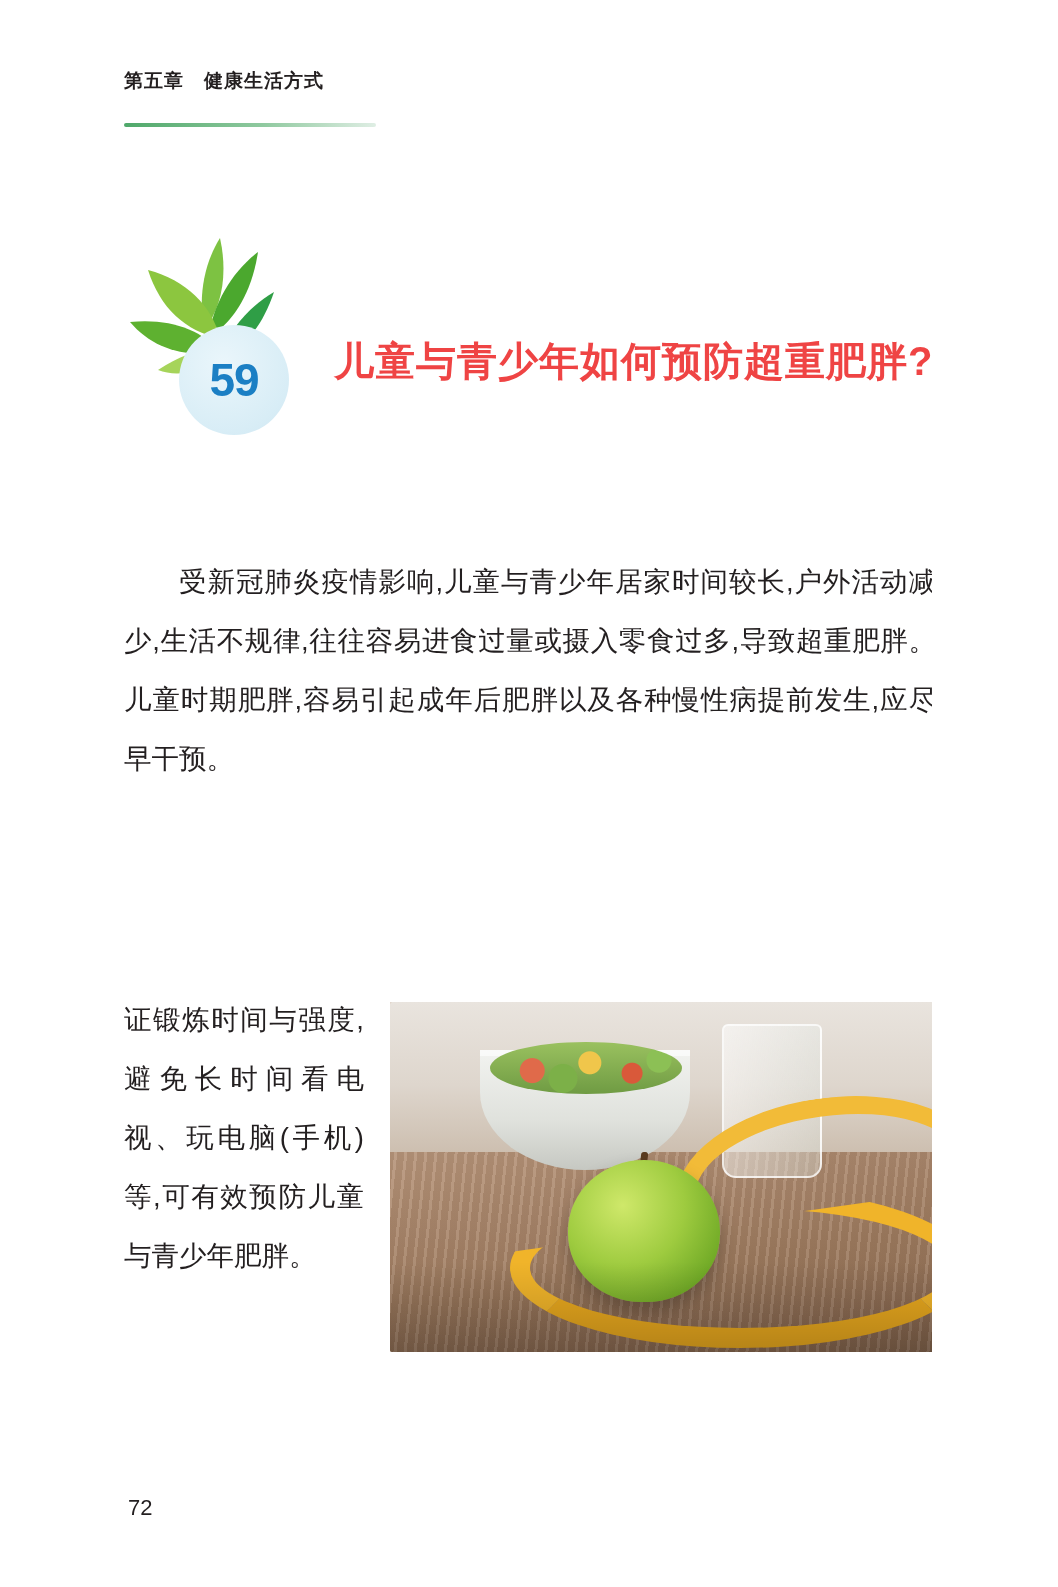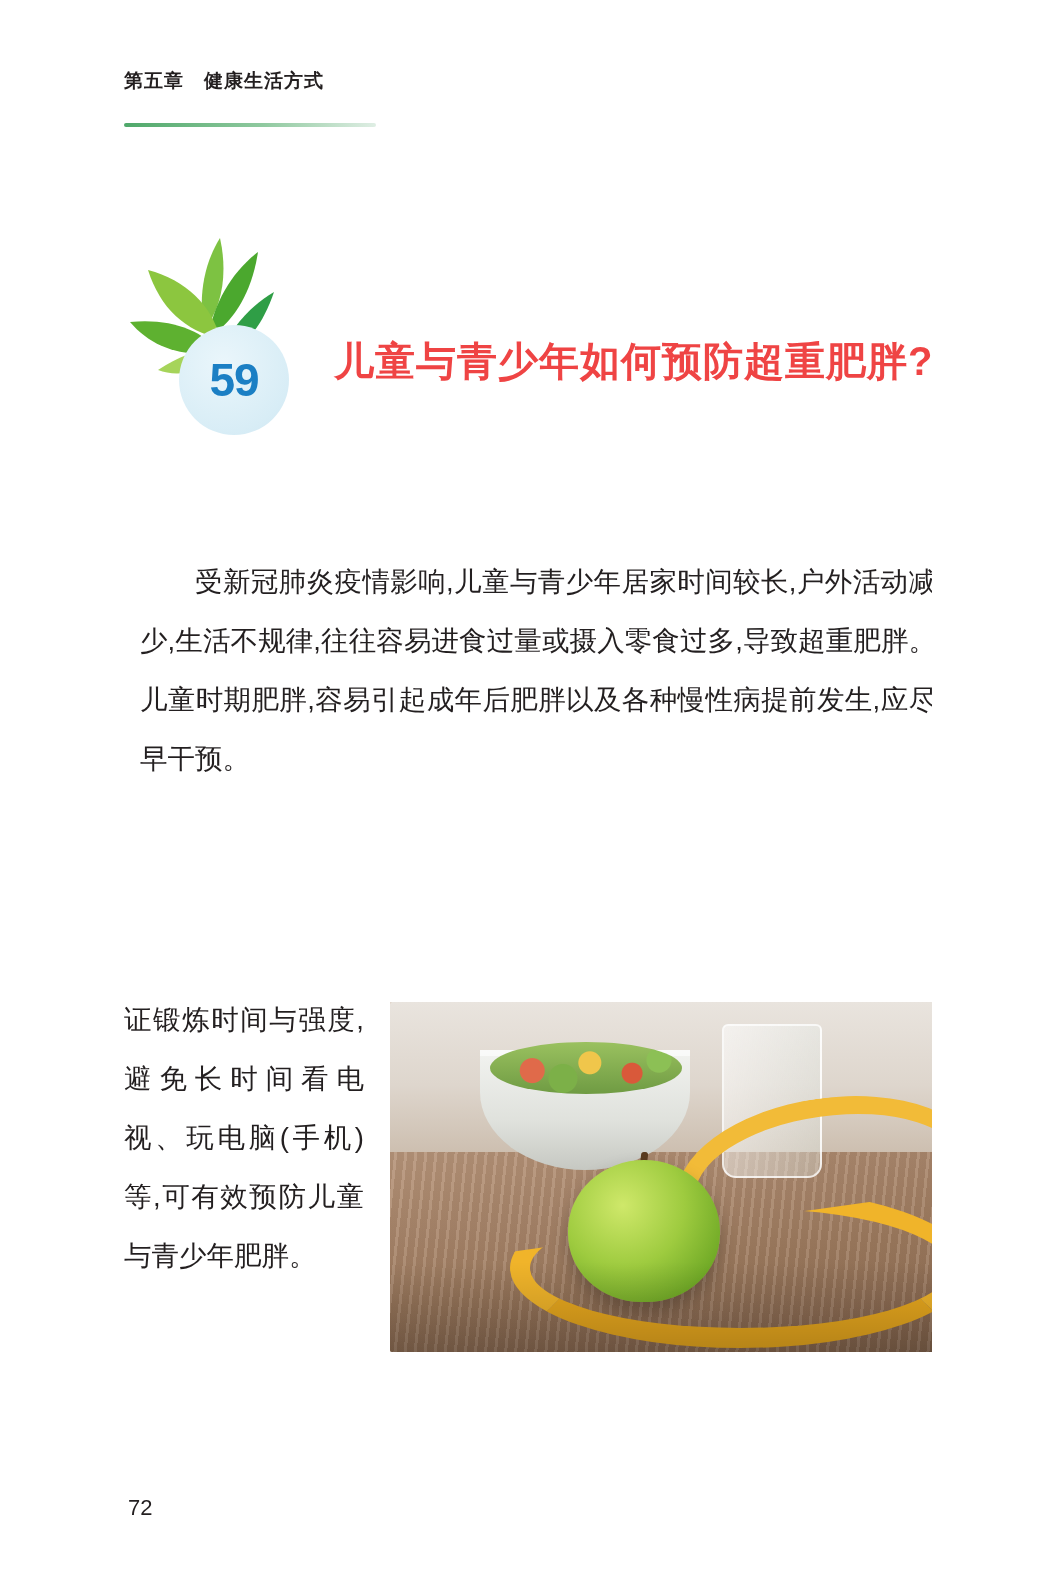--- a/index.html
+++ b/index.html
@@ -85,21 +85,21 @@
     left: 124px;
     top: 552px;
     width: 812px;
     font-size: 27.5px;
     line-height: 59px;
     color: #231f20;
     text-align: justify;
     text-justify: inter-ideograph;
   }
   .body-col p {
-    margin: 0 0 0 16px;
+    margin: 0 0 0 0;
     text-indent: 2em;
   }
 
   
   .wrap-zone {
     position: absolute;
     left: 124px;
     top: 990px;
     width: 812px;
     font-size: 27.5px;

